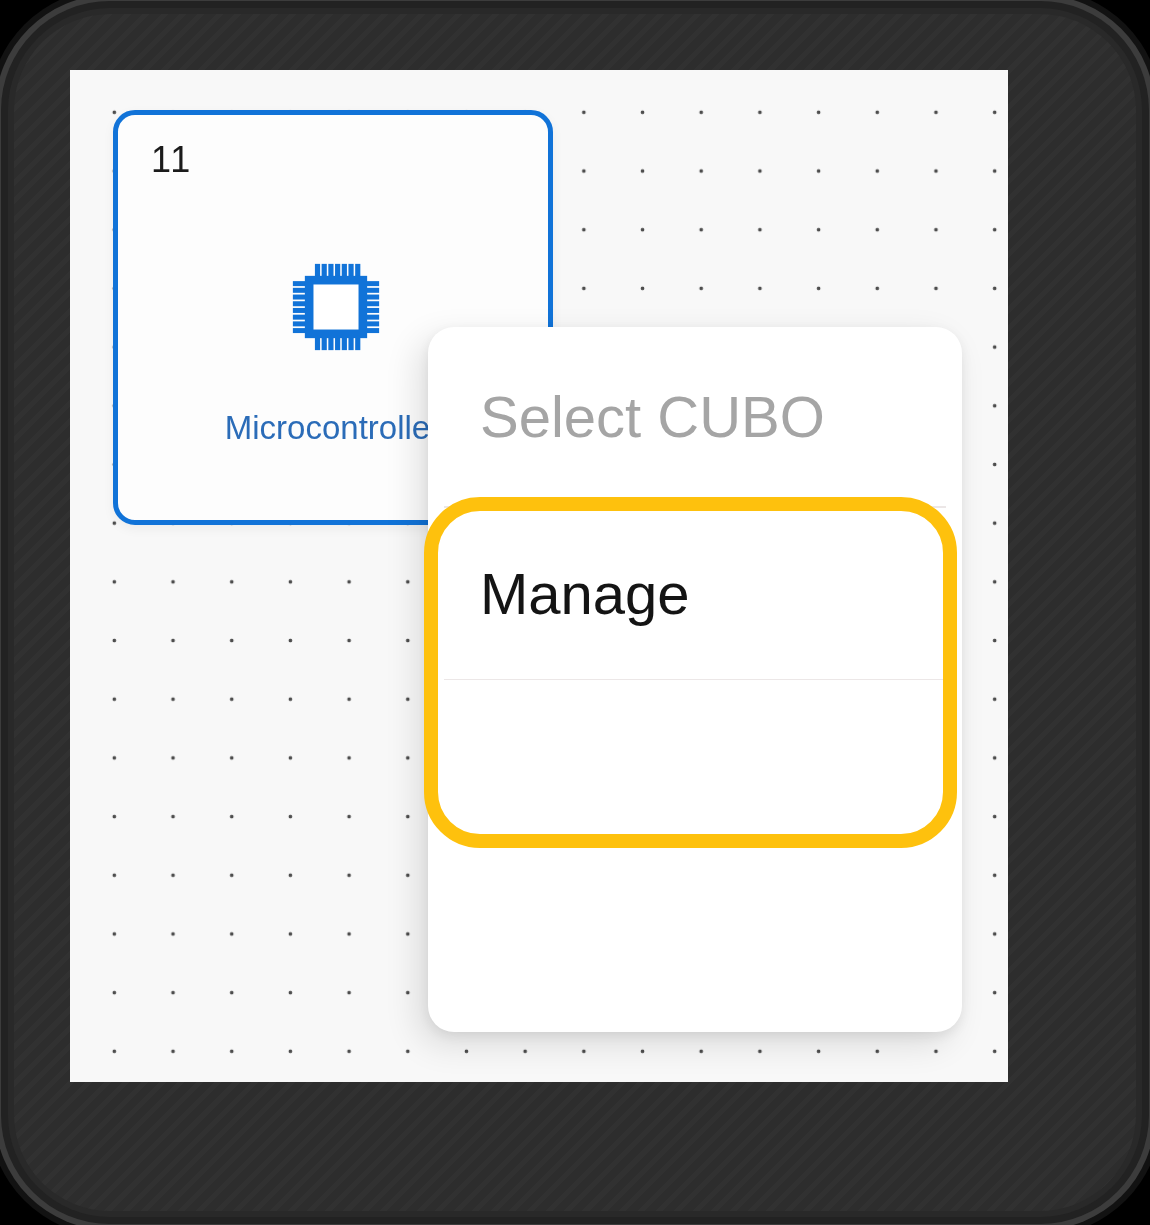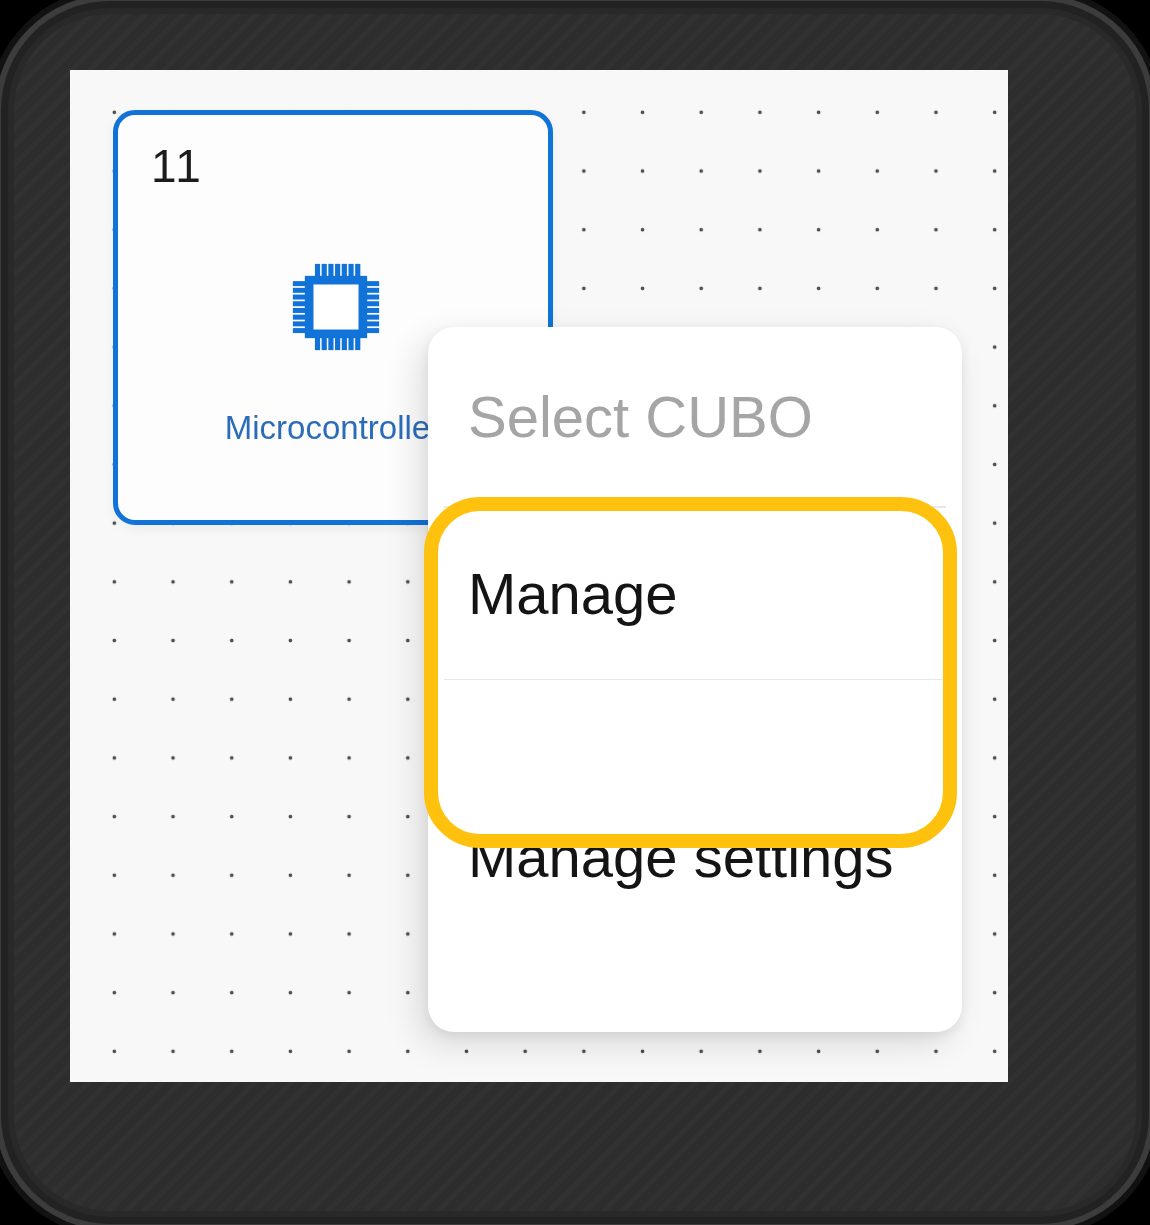--- a/index.html
+++ b/index.html
@@ -32,37 +32,37 @@
 
   
   .card{
     position:absolute; left:43px; top:40px; width:440px; height:415px;
     box-sizing:border-box;
     background:#fdfdfd; border:5px solid #1173d8; border-radius:22px;
     box-shadow:0 4px 12px rgba(0,0,0,0.05);
   }
   .card-badge{
     position:absolute; left:33px; top:24px;
-    font-size:46px; color:#1b1b1b; letter-spacing:2px;
+    font-size:36px; color:#1b1b1b; letter-spacing:2px;
   }
   .chip-icon{position:absolute; left:172px; top:146px; width:92px; height:92px;}
   .card-label{
     position:absolute; left:0; top:294px; width:100%;
     text-align:center; font-size:33px; color:#2b6cb8; white-space:nowrap;
   }
 
   
   .menu{
     position:absolute; left:358px; top:257px; width:534px; height:705px;
     background:#ffffff; border-radius:26px;
     box-shadow:-10px 12px 34px rgba(0,0,0,0.12), 0 4px 12px rgba(0,0,0,0.07);
     display:flex; flex-direction:column;
   }
   .menu-row{
-    display:flex; align-items:center; padding-left:40px;
+    display:flex; align-items:center; padding-left:52px;
     font-size:58px; color:#141414; white-space:nowrap;
   }
   .menu-row.header{height:179px; color:#a5a5a5;}
   .menu-row.item{height:171px;}
   .menu-row.item:last-child{flex:1;}
   .menu-divider{height:1px; margin:0 16px; background:#ece7e7; flex:none;}
 
   
   .highlight{
     position:absolute; left:354px; top:427px; width:533px; height:351px;
@@ -124,19 +124,18 @@
       </svg>
       <div class="card-label">Microcontroller</div>
     </div>
 
     <div class="menu">
       <div class="menu-row header">Select CUBO</div>
       <div class="menu-divider"></div>
       <div class="menu-divider"></div>
       <div class="menu-row item">Manage</div>
       <div class="menu-divider"></div>
-      <div class="menu-row item">Manage settings</div>
     </div>
 
     <div class="highlight"></div>
 
   </div>
 </div>
 
 </body></html>

